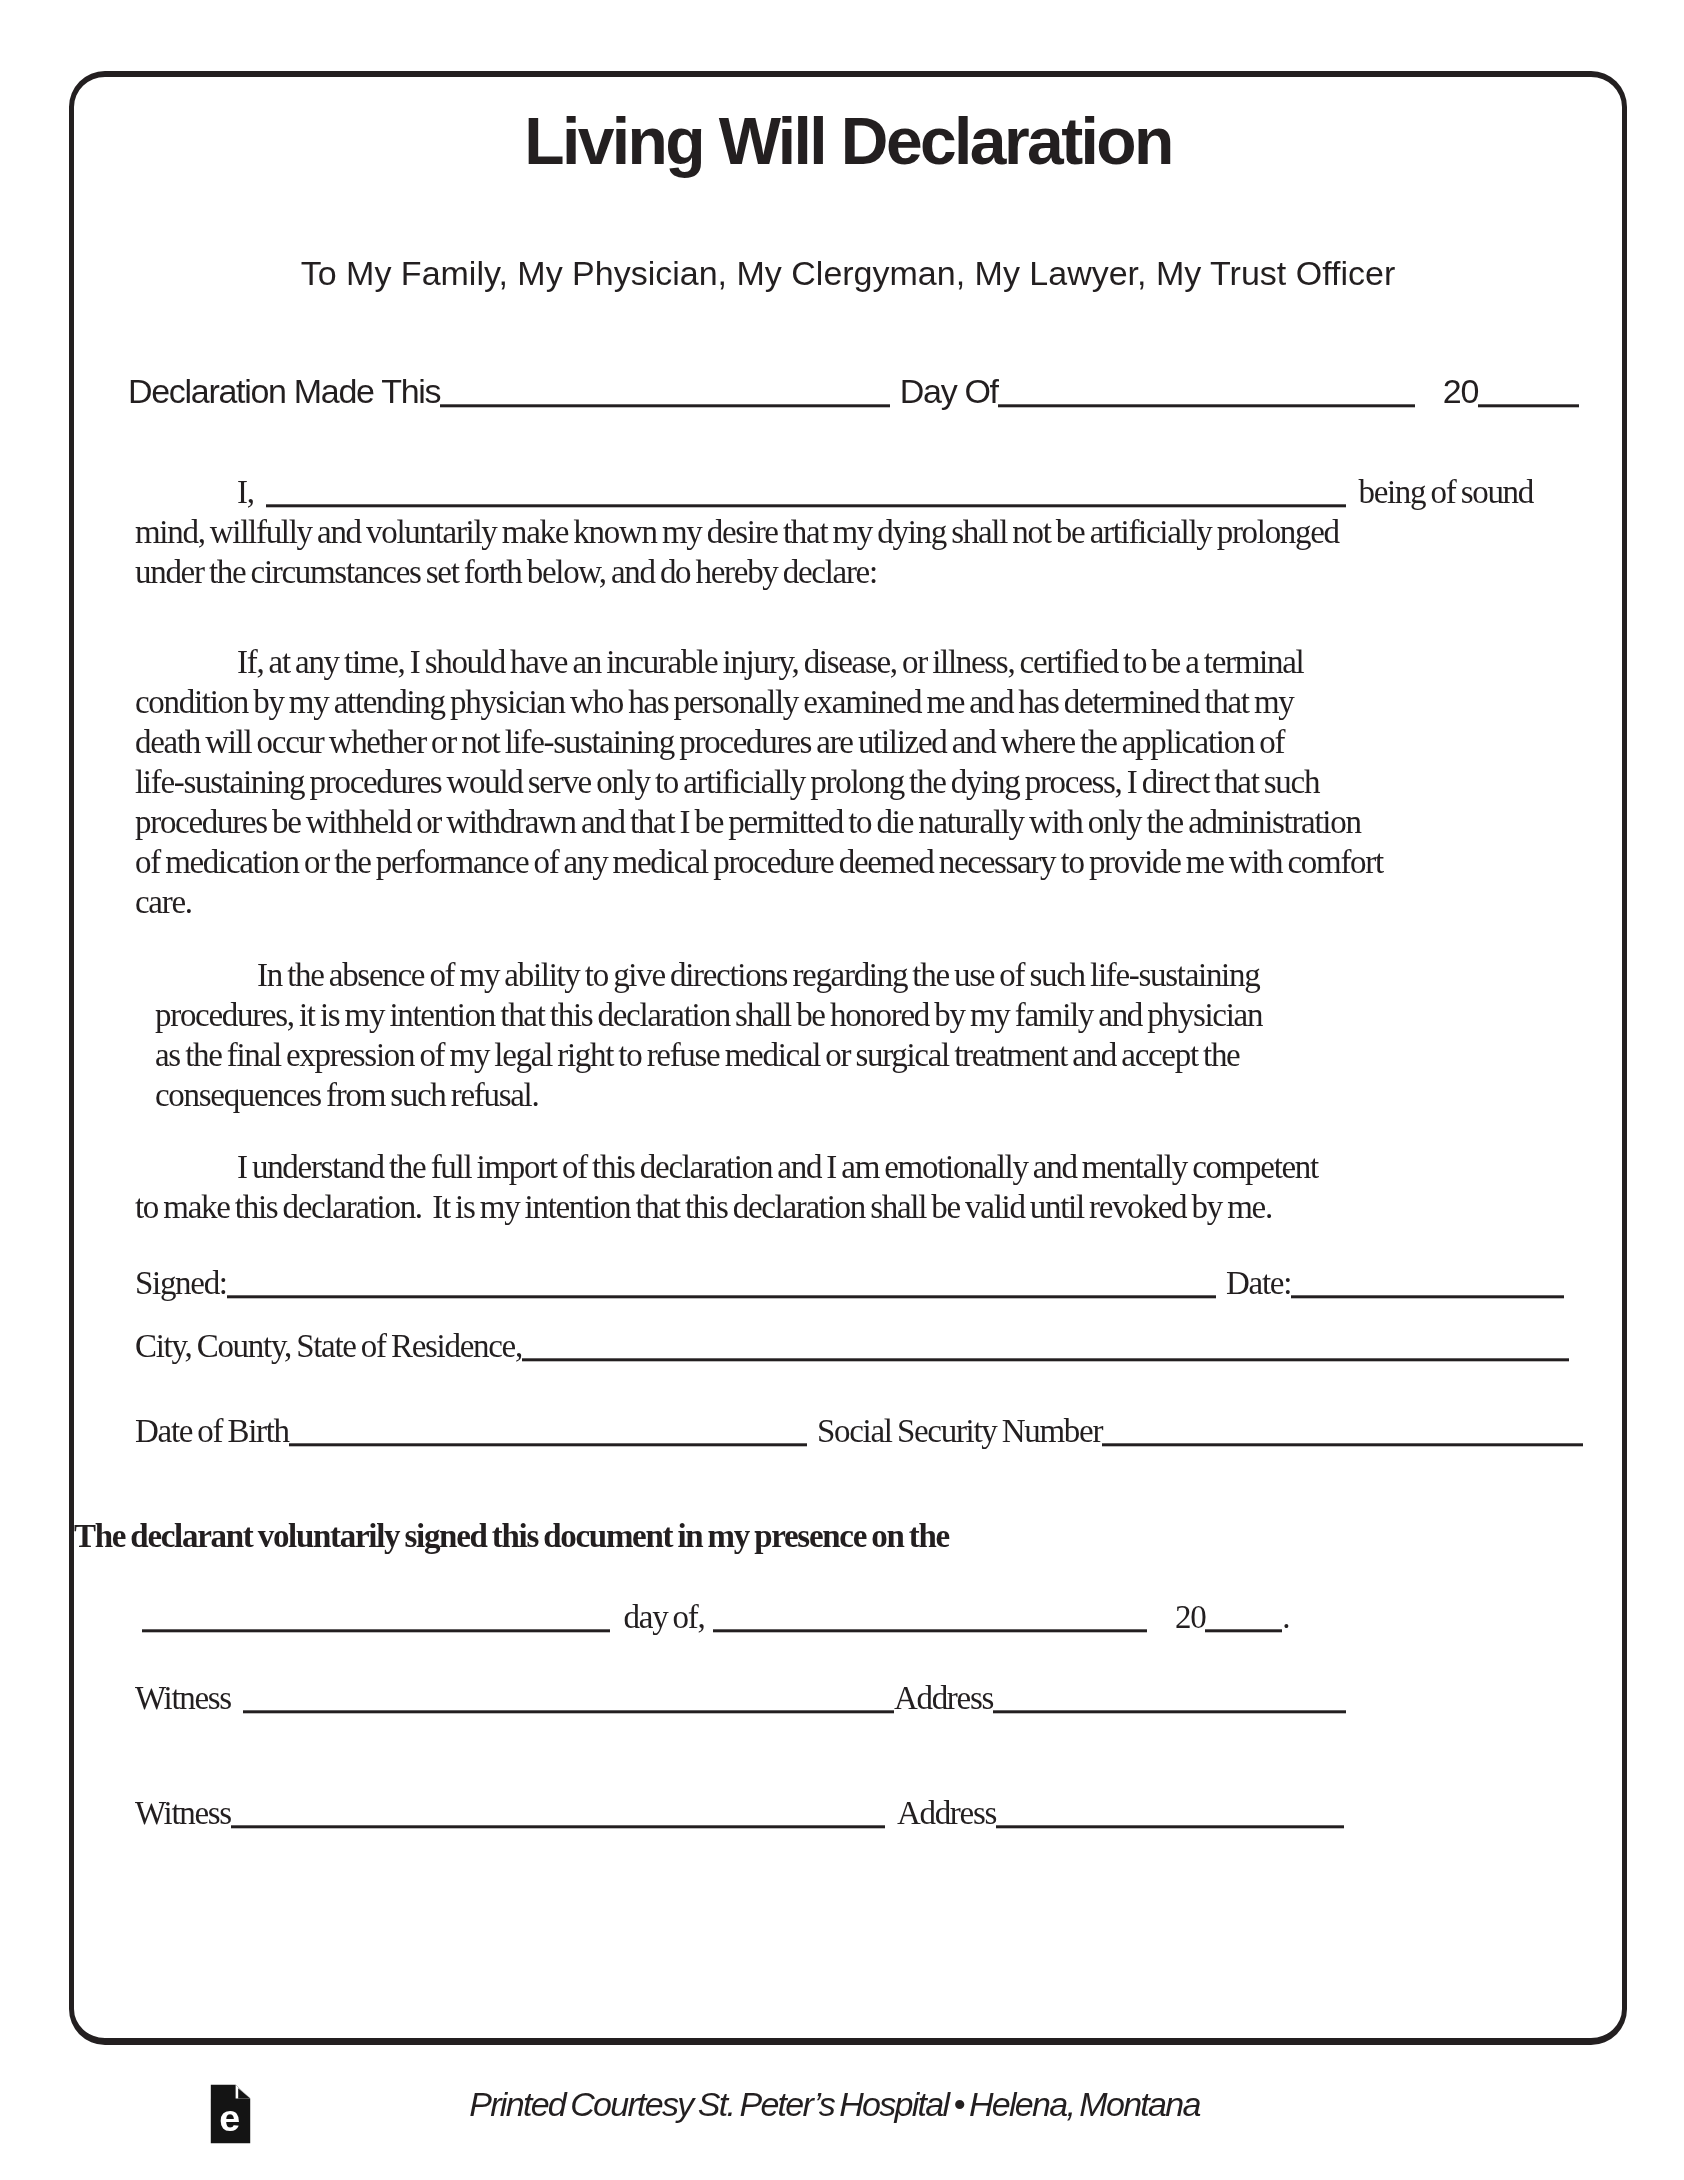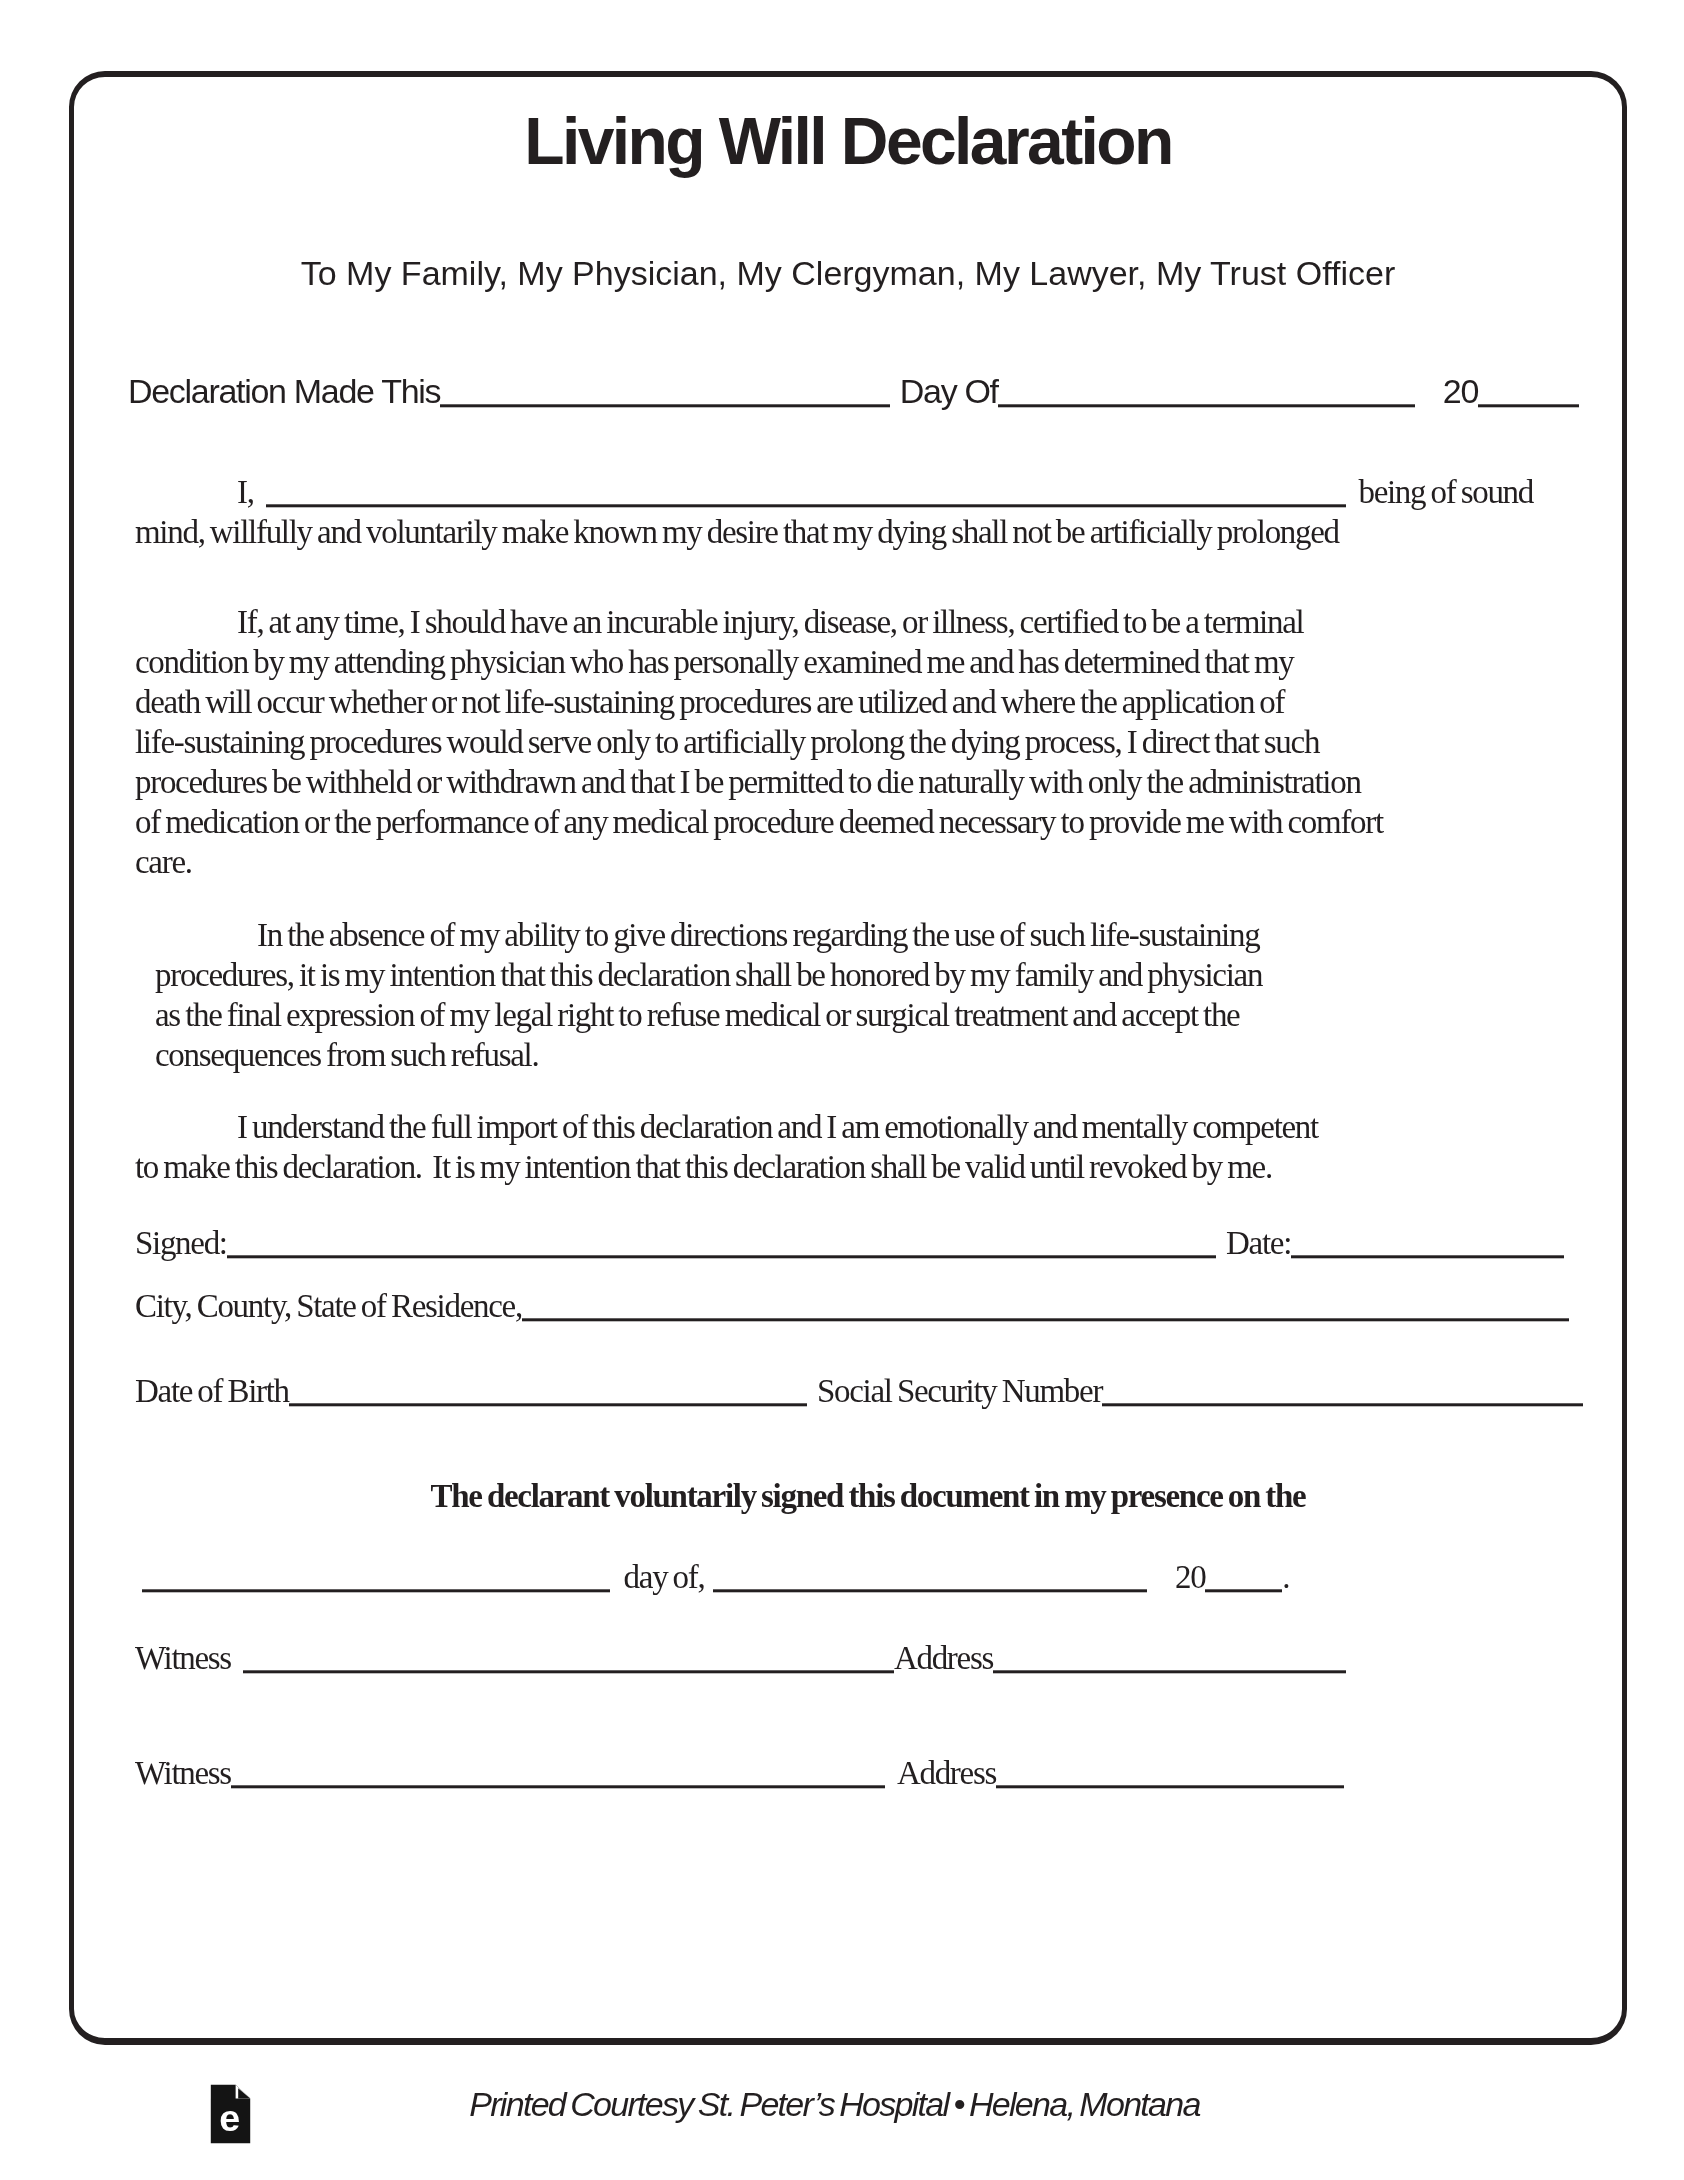--- a/index.html
+++ b/index.html
@@ -66,25 +66,24 @@
   .p1row{margin-top:61px;padding-right:89px;}
   .p2{margin-top:50px;}
   .p3{margin-top:33px;margin-left:20px;}
   .p4{margin-top:32px;}
   .sig-row{font-size:33px;}
   .signed-row{margin-top:36px;padding:0 58px 0 61px;}
   .city-row{margin-top:23px;padding:0 53px 0 61px;}
   .dob-row{margin-top:45px;padding:0 39px 0 61px;}
   .witness-heading{
     margin-top:65px;
-    text-align:center;
+    text-align:left;
     font-size:33px;
     line-height:40px;
     font-weight:bold;
-    padding-left:40px;
   }
   .dayof-row{margin-top:41px;padding-left:68px;font-size:33px;}
   .w1-row{margin-top:41px;padding:0 276px 0 61px;font-size:33px;}
   .w2-row{margin-top:75px;padding:0 278px 0 61px;font-size:33px;}
   .footer-credit{
     position:absolute;
     left:0;right:16px;
     top:2085px;
     text-align:center;
     font-style:italic;
@@ -122,20 +121,21 @@
       <span class="blank" style="width:101px"></span>
     </div>
 
     <div class="row serif bodytext para p1row">
       <span class="indent">I,</span>
       <span class="blank grow" style="margin-left:12px"></span>
       <span class="ml14">being of sound</span>
     </div>
     <div class="serif bodytext para">
       <div class="line">mind, willfully and voluntarily make known my desire that my dying shall not be artificially prolonged</div>
+      <div class="line">under the circumstances set forth below, and do hereby declare:</div>
     </div>
 
     <div class="serif bodytext para p2">
       <div class="line indent">If, at any time, I should have an incurable injury, disease, or illness, certified to be a terminal</div>
       <div class="line">condition by my attending physician who has personally examined me and has determined that my</div>
       <div class="line">death will occur whether or not life-sustaining procedures are utilized and where the application of</div>
       <div class="line">life-sustaining procedures would serve only to artificially prolong the dying process, I direct that such</div>
       <div class="line">procedures be withheld or withdrawn and that I be permitted to die naturally with only the administration</div>
       <div class="line">of medication or the performance of any medical procedure deemed necessary to provide me with comfort</div>
       <div class="line">care.</div>

